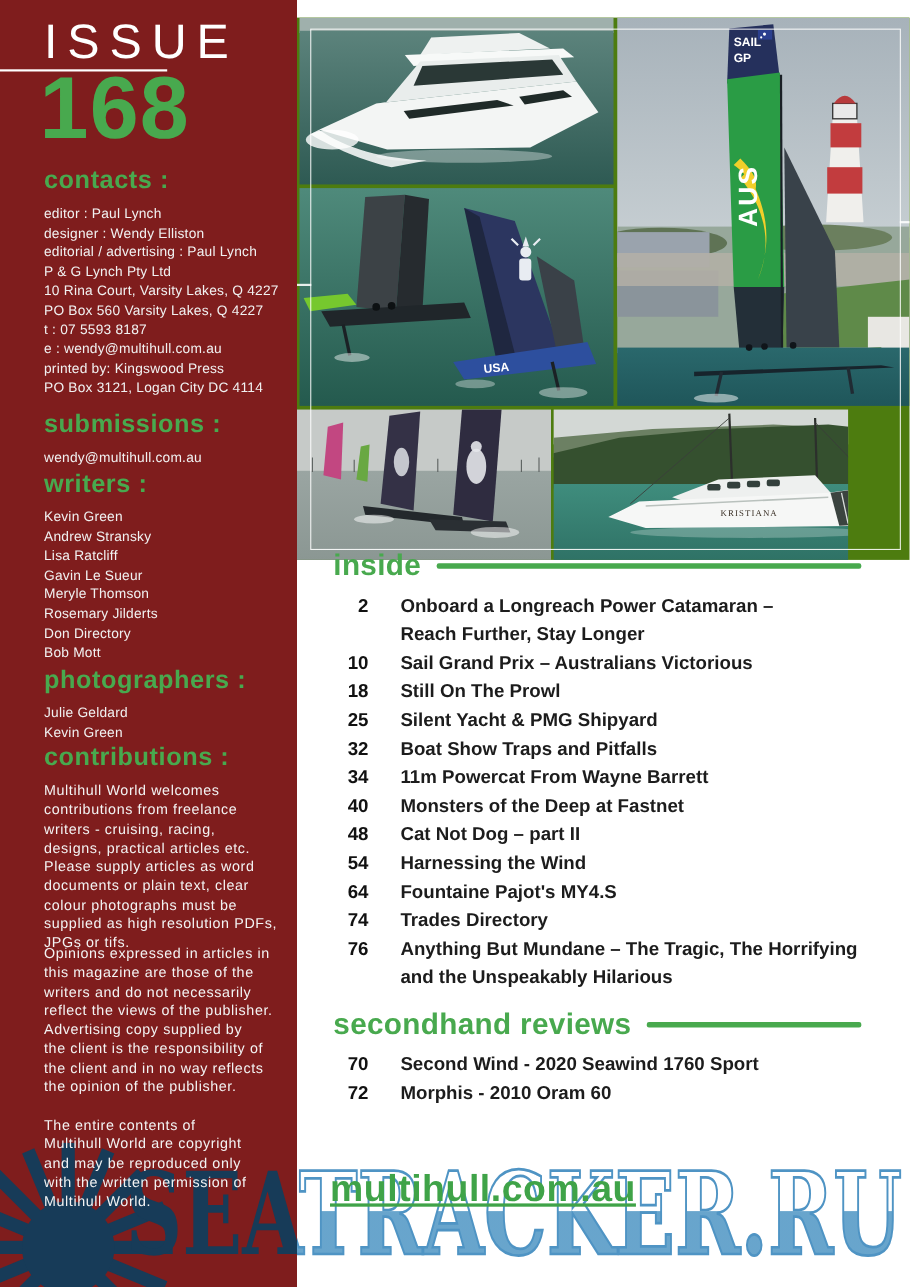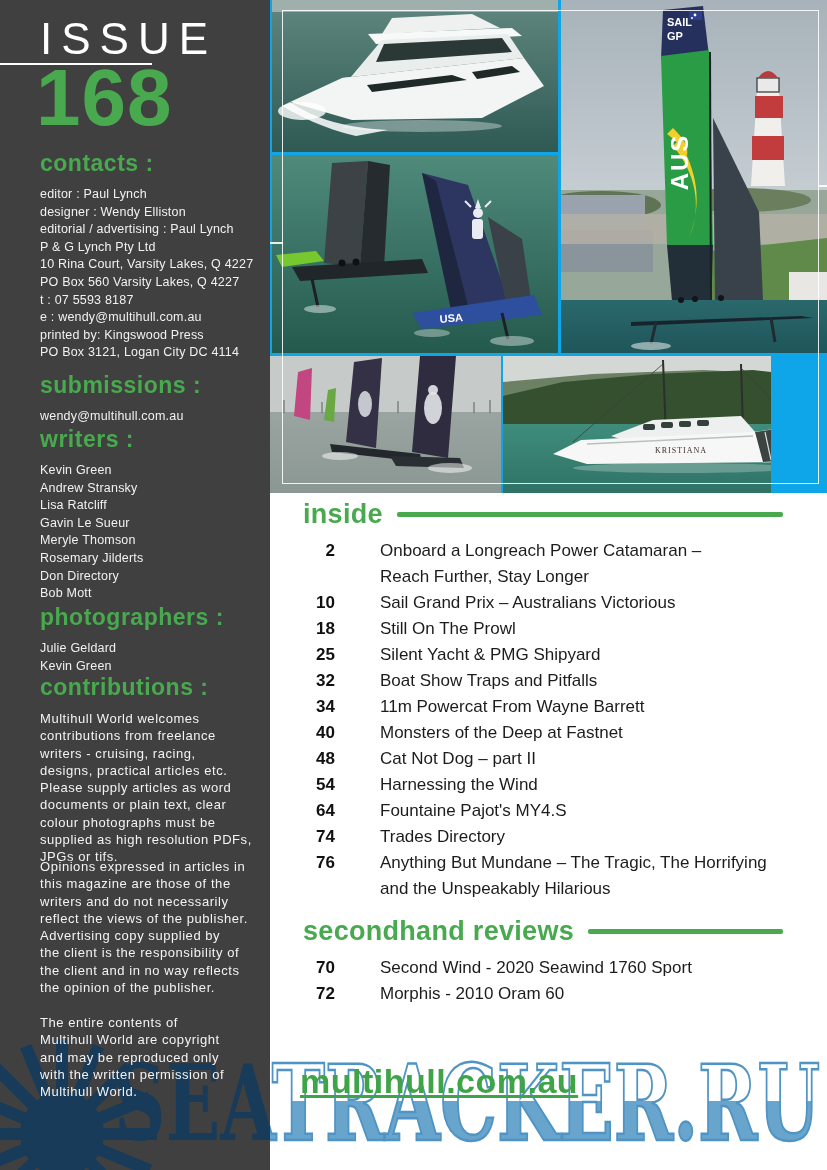--- a/index.html
+++ b/index.html
@@ -1,32 +1,32 @@
 <!DOCTYPE html>
 <html><head>
 <meta charset="utf-8">
 <style>
   html,body{margin:0;padding:0;}
   body{width:827px;height:1170px;position:relative;overflow:hidden;background:#ffffff;
        font-family:"Liberation Sans",sans-serif;}
   
-  .sidebar{position:absolute;left:0;top:0;width:270px;height:1170px;background:#404040;}
+  .sidebar{position:absolute;left:0;top:0;width:270px;height:1170px;background:#7f1d1d;}
   .sb{position:absolute;left:40px;width:224px;z-index:10;}
   .issue-label{position:absolute;left:40px;top:16px;z-index:10;color:#fff;font-size:44px;
        font-weight:300;letter-spacing:9px;line-height:46px;}
   .issue-rule{position:absolute;left:0;top:63px;width:152px;height:2px;background:#fff;z-index:10;}
   .issue-number{position:absolute;left:36px;top:60px;z-index:10;color:#48a94e;font-size:80px;
        font-weight:bold;line-height:76px;letter-spacing:1px;}
   .sb-head{color:#48a94e;font-size:23px;font-weight:bold;letter-spacing:.5px;margin:0 0 9px 0;}
   .sb-lines div{color:#f1f1f1;font-size:12.5px;line-height:17.6px;letter-spacing:.2px;}
   .sb-par{color:#f3f3f3;font-size:13px;line-height:17.3px;letter-spacing:.55px;white-space:pre-line;}
   .s-contacts{top:150px;} .s-subm{top:372px;} .s-writers{top:426px;}
   .s-photogs{top:604px;} .s-contrib{top:674px;} .s-par2{top:858px;} .s-par3{top:1014px;}
   
-  .collage{position:absolute;left:270px;top:0;width:557px;height:493px;background:#0ea5e9;}
+  .collage{position:absolute;left:270px;top:16px;width:557px;height:493px;background:#4d7c0f;}
   .ph{position:absolute;overflow:hidden;}
   .ph svg{display:block;}
   .ph1{left:2px;top:0;width:286px;height:152px;}
   .ph3{left:2px;top:155px;width:286px;height:198px;}
   .ph2{left:291px;top:0;width:266px;height:353px;}
   .ph4{left:0;top:356px;width:231px;height:137px;}
   .ph5{left:233px;top:356px;width:268px;height:137px;}
   .frame{position:absolute;left:12px;top:10px;width:535px;height:472px;
        border:1.5px solid rgba(255,255,255,.88);pointer-events:none;}
   .tick{position:absolute;height:1.5px;background:rgba(255,255,255,.88);pointer-events:none;}
@@ -34,21 +34,21 @@
   
   .content{position:absolute;z-index:10;}
   .toc{left:303px;top:499px;width:480px;}
   .toc2{left:303px;top:916px;width:480px;}
   .toc-head{display:flex;align-items:center;}
   .toc-head .label{font-size:27px;font-weight:bold;color:#48a94e;letter-spacing:.3px;}
   .toc-head .rule{flex:1;height:4.5px;background:#48a94e;margin-left:14px;border-radius:2px;}
   .toc-list{margin-top:8px;}
   .toc-row{display:flex;font-size:17px;line-height:26px;color:#1c1c1c;}
   .toc-row .pg{width:32px;text-align:right;font-weight:bold;color:#111;}
-  .toc-row .tt{margin-left:45px;}
+  .toc-row .tt{margin-left:29px;font-weight:bold;}
   .site{left:300px;top:1062px;font-size:34px;font-weight:bold;color:#3fa348;letter-spacing:.5px;text-decoration:underline;}
   
   .wm{position:absolute;left:0;top:0;width:827px;height:1170px;z-index:6;pointer-events:none;}
 </style>
 </head>
 <body>
 
 <div class="sidebar">
   <div class="issue-label">ISSUE</div>
   <div class="issue-rule"></div>

